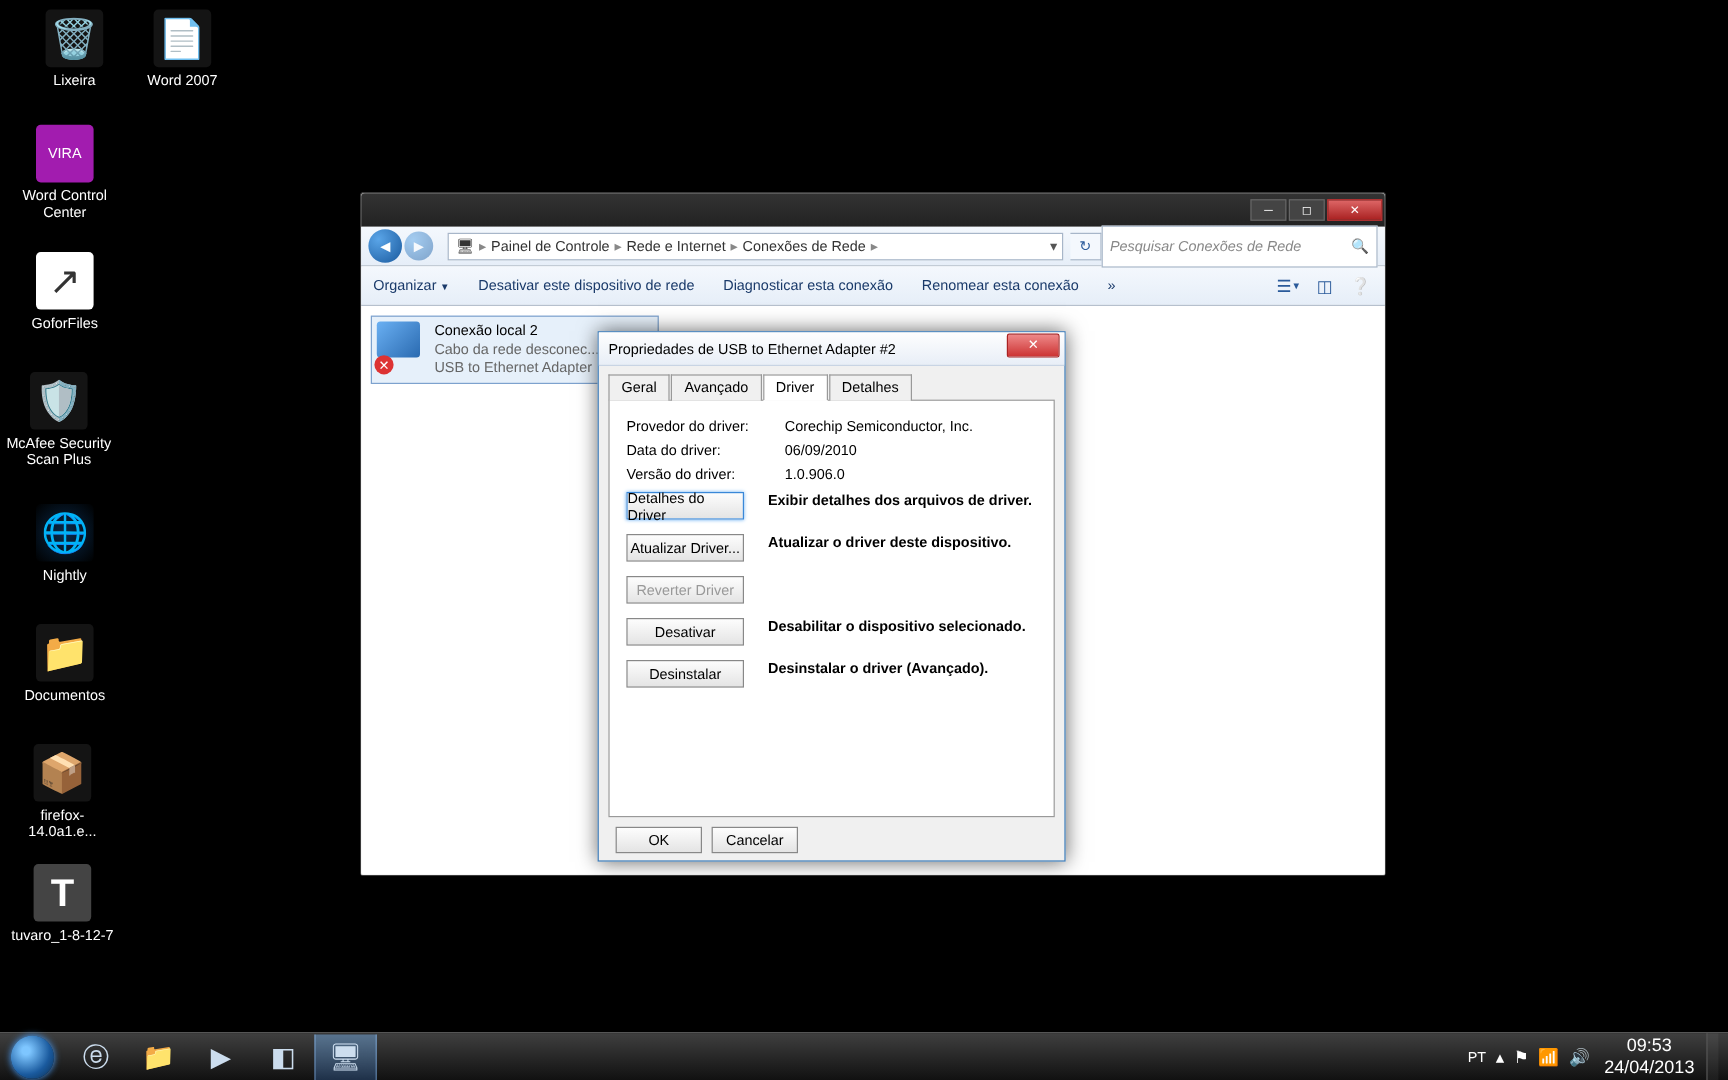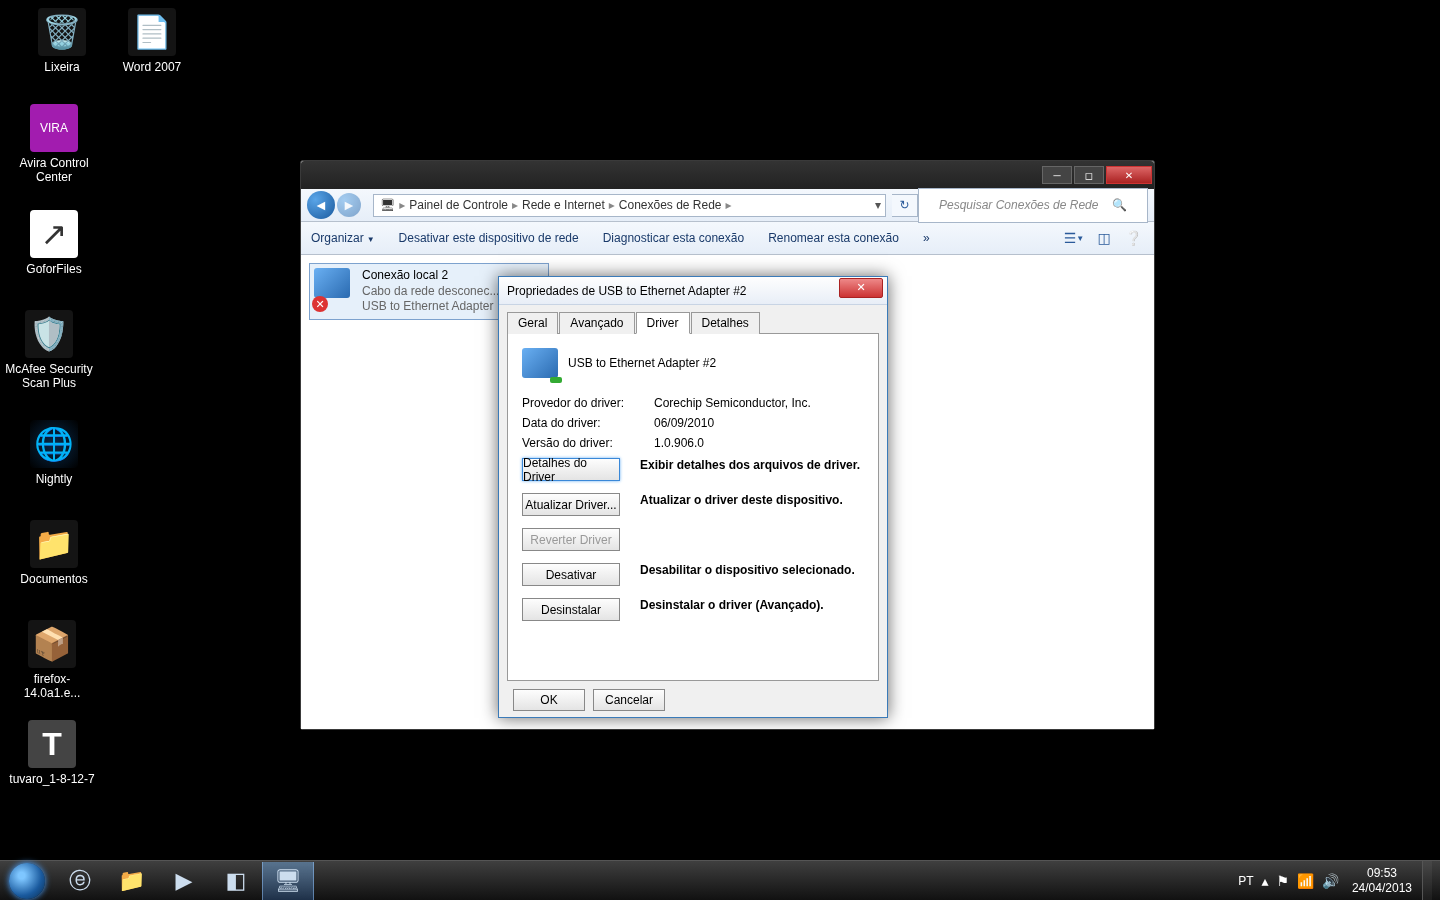--- a/index.html
+++ b/index.html
@@ -16,21 +16,21 @@
 .titlebar { height: 28px; background: linear-gradient(to bottom, #333, #222); display: flex; justify-content: flex-end; align-items: center; padding: 0 2px; border-radius: 3px 3px 0 0; }
 .winbtn { width: 30px; height: 18px; background: #444; border: 1px solid #666; margin-left: 2px; color: #fff; font-size: 10px; display: flex; align-items: center; justify-content: center; }
 .winbtn.close { background: linear-gradient(to bottom, #d66, #a22); border-color: #c33; width: 46px; }
 .addressbar { height: 33px; background: linear-gradient(to bottom, #f4f8fd, #e6eef8); display: flex; align-items: center; padding: 0 6px; border-bottom: 1px solid #b6c0cd; }
 .navbtn { width: 28px; height: 28px; border-radius: 50%; background: radial-gradient(circle at 30% 30%, #5aa5e8, #1a5a9e); margin-right: 2px; color: #fff; display: flex; align-items: center; justify-content: center; font-size: 14px; }
 .navbtn.fwd { width: 24px; height: 24px; opacity: .5; }
 .crumbs { flex: 1; height: 23px; background: #fff; border: 1px solid #a7b6c9; margin: 0 6px 0 10px; display: flex; align-items: center; font-size: 12px; color: #333; padding-left: 6px; }
 .crumbs span { margin-right: 4px; }
 .crumbs .sep { color: #888; }
 .crumb-refresh { width: 26px; height: 23px; border: 1px solid #a7b6c9; border-left: none; background: #f4f8fd; display: flex; align-items: center; justify-content: center; color: #2a5a9a; font-size: 12px; }
-.search { width: 230px; height: 35px; background: #fff; border: 1px solid #a7b6c9; display: flex; align-items: center; padding: 0 20px; color: #888; font-style: italic; font-size: 12px; }
+.search { width: 230px; height: 35px; background: #fff; border: 1px solid #a7b6c9; display: flex; align-items: center; padding: 0 6px; color: #888; font-style: italic; font-size: 12px; }
 .search .mg { margin-left: auto; font-style: normal; color: #2a5a9a; }
 .toolbar { height: 33px; background: linear-gradient(to bottom, #f4f8fd, #e6eef8); display: flex; align-items: center; padding: 0 10px; font-size: 12px; color: #1a3a6a; border-bottom: 1px solid #b6c0cd; }
 .toolbar .titem { margin-right: 24px; cursor: pointer; }
 .toolbar .titem .dd { font-size: 8px; margin-left: 3px; }
 .toolbar .right { margin-left: auto; display: flex; align-items: center; gap: 10px; }
 .toolbar .ticon { width: 20px; height: 20px; display: flex; align-items: center; justify-content: center; color: #2a5a9a; font-size: 14px; }
 .content { padding: 8px; background: #fff; height: calc(100% - 94px); color: #333; }
 .conn-item { width: 240px; border: 1px solid #7da2ce; background: #e6f0fa; padding: 4px; display: flex; font-size: 12px; }
 .conn-item .cico { width: 42px; height: 42px; margin-right: 6px; position: relative; }
 .conn-item .cico .net { width: 36px; height: 30px; background: linear-gradient(135deg, #6ab0f3, #2a6ab0); border-radius: 3px; }
@@ -62,38 +62,38 @@
 .dlg-buttons .btn { width: 72px; height: 22px; border: 1px solid #888; background: linear-gradient(to bottom, #fdfdfd, #e4e4e4); font-size: 12px; display: flex; align-items: center; justify-content: center; cursor: pointer; }
 
 
 .taskbar { position: absolute; bottom: 0; left: 0; right: 0; height: 40px; background: linear-gradient(to bottom, #3f3f3f, #111); display: flex; align-items: center; border-top: 1px solid #555; }
 .start { width: 54px; height: 40px; display: flex; align-items: center; justify-content: center; }
 .start .orb { width: 36px; height: 36px; border-radius: 50%; background: radial-gradient(circle at 35% 35%, #7ec6ff 10%, #1a5a9e 60%, #0a2a4a); box-shadow: 0 0 6px #4aa0ff; position: relative; }
 .tbicon { width: 52px; height: 38px; display: flex; align-items: center; justify-content: center; font-size: 22px; color: #cde; border-left: 1px solid transparent; border-right: 1px solid transparent; }
 .tbicon.active { background: linear-gradient(to bottom, rgba(120,180,240,.45), rgba(60,120,200,.3)); border-left: 1px solid rgba(150,200,255,.5); border-right: 1px solid rgba(150,200,255,.5); }
 .tray { margin-left: auto; display: flex; align-items: center; padding-right: 8px; font-size: 12px; color: #fff; }
 .tray .ti { margin: 0 4px; font-size: 14px; }
-.tray .clock { text-align: center; line-height: 1.2; font-size: 12px; margin-left: 8px; }
+.tray .clock { text-align: center; line-height: 1.2; font-size: 15px; margin-left: 8px; }
 .tray .showdesk { width: 10px; height: 40px; border-left: 1px solid #555; margin-left: 10px; background: rgba(255,255,255,.05); }
 </style>
 </head>
 <body>
 
 <div class="desktop">
   <div class="dicon" style="left:18px;top:8px">
       <div class="ico">🗑️</div>
       <div class="lbl">Lixeira</div>
     </div>
   <div class="dicon" style="left:108px;top:8px">
       <div class="ico">📄</div>
       <div class="lbl">Word 2007</div>
     </div>
   <div class="dicon" style="left:10px;top:104px">
       <div class="ico" style="background:#a21caf;color:#fff;font-size:12px;font-weight:normal">VIRA</div>
-      <div class="lbl">Avira Control Center</div>
+      <div class="lbl">Word Control Center</div>
     </div>
   <div class="dicon" style="left:10px;top:210px">
       <div class="ico" style="background:#fff;color:#333">↗</div>
       <div class="lbl">GoforFiles</div>
     </div>
   <div class="dicon" style="left:5px;top:310px">
       <div class="ico">🛡️</div>
       <div class="lbl">McAfee Security Scan Plus</div>
     </div>
   <div class="dicon" style="left:10px;top:420px">
@@ -172,24 +172,20 @@
     <span>Propriedades de USB to Ethernet Adapter #2</span>
     <div class="close">✕</div>
   </div>
   <div class="tabs">
     <div class="tab">Geral</div>
     <div class="tab">Avançado</div>
     <div class="tab active">Driver</div>
     <div class="tab">Detalhes</div>
   </div>
   <div class="tabbody">
-    <div class="device-head">
-      <div class="dico"></div>
-      <span>USB to Ethernet Adapter #2</span>
-    </div>
     <div class="info-row">
         <div class="k">Provedor do driver:</div>
         <div class="v">Corechip Semiconductor, Inc.</div>
       </div>
     <div class="info-row">
         <div class="k">Data do driver:</div>
         <div class="v">06/09/2010</div>
       </div>
     <div class="info-row">
         <div class="k">Versão do driver:</div>

